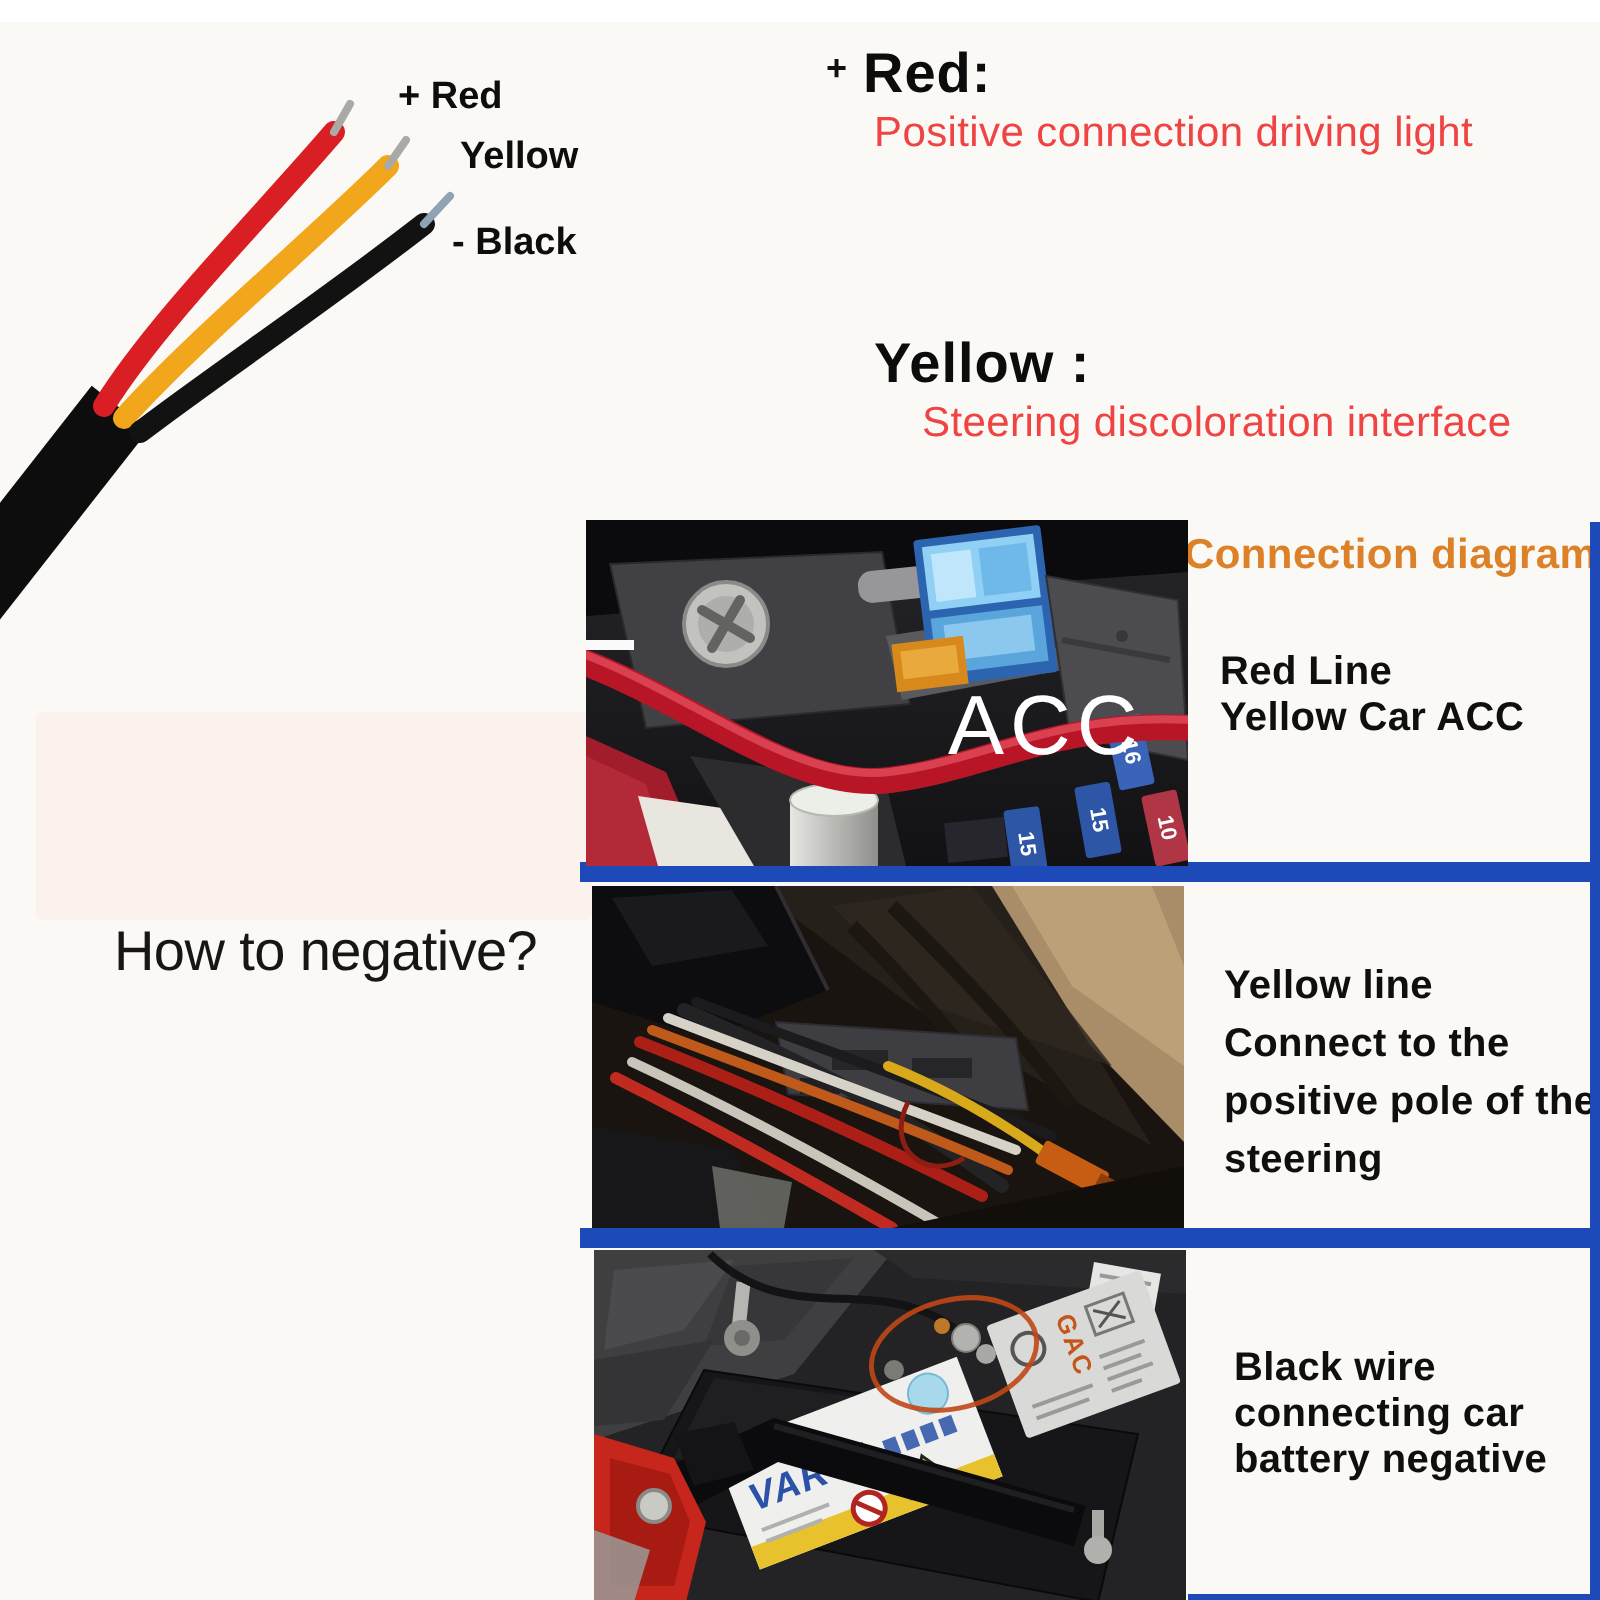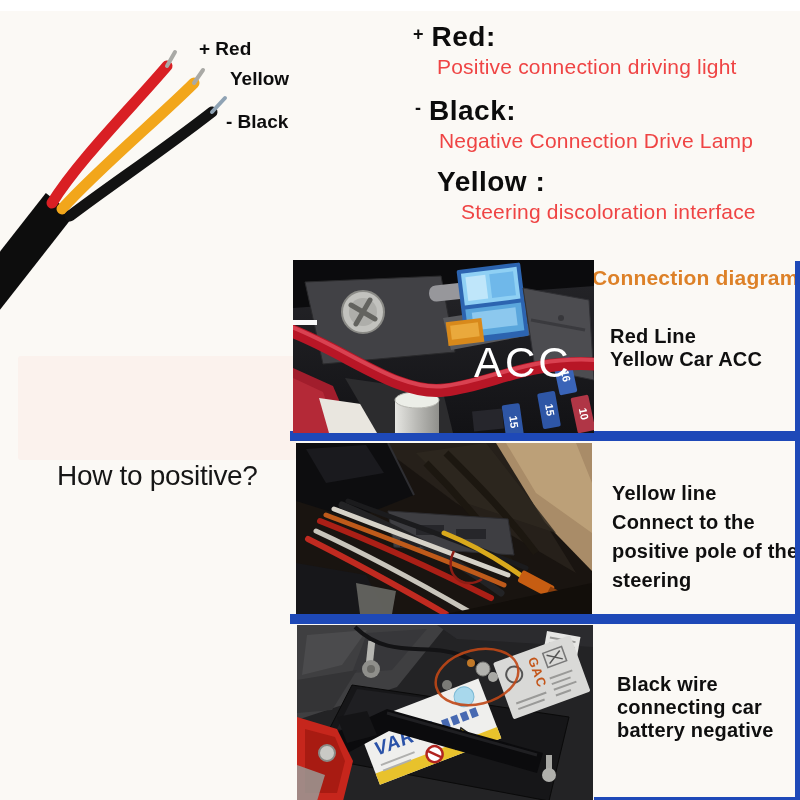--- a/index.html
+++ b/index.html
@@ -70,30 +70,26 @@
   </svg>
 
   <div class="abs wire-label wl-red">+ Red</div>
   <div class="abs wire-label wl-yellow">Yellow</div>
   <div class="abs wire-label wl-black">- Black</div>
 
   <div class="abs legend-item li-1">
     <div><span class="sign">+</span><span class="name">Red:</span></div>
     <div class="desc">Positive connection driving light</div>
   </div>
-  <div class="abs legend-item li-2">
-    <div><span class="sign">-</span><span class="name">Black:</span></div>
-    <div class="desc">Negative Connection Drive Lamp</div>
-  </div>
   <div class="abs legend-item li-3">
     <div><span class="name">Yellow :</span></div>
     <div class="desc">Steering discoloration interface</div>
   </div>
 
-  <div class="abs question">How to positive?</div>
+  <div class="abs question">How to negative?</div>
 
   <div class="abs panel-title">Connection diagram</div>
   <div class="abs caption cap-1">Red Line
 Yellow Car ACC</div>
   <div class="abs caption cap-2">Yellow line
 Connect to the
 positive pole of the
 steering</div>
   <div class="abs caption cap-3">Black wire
 connecting car

